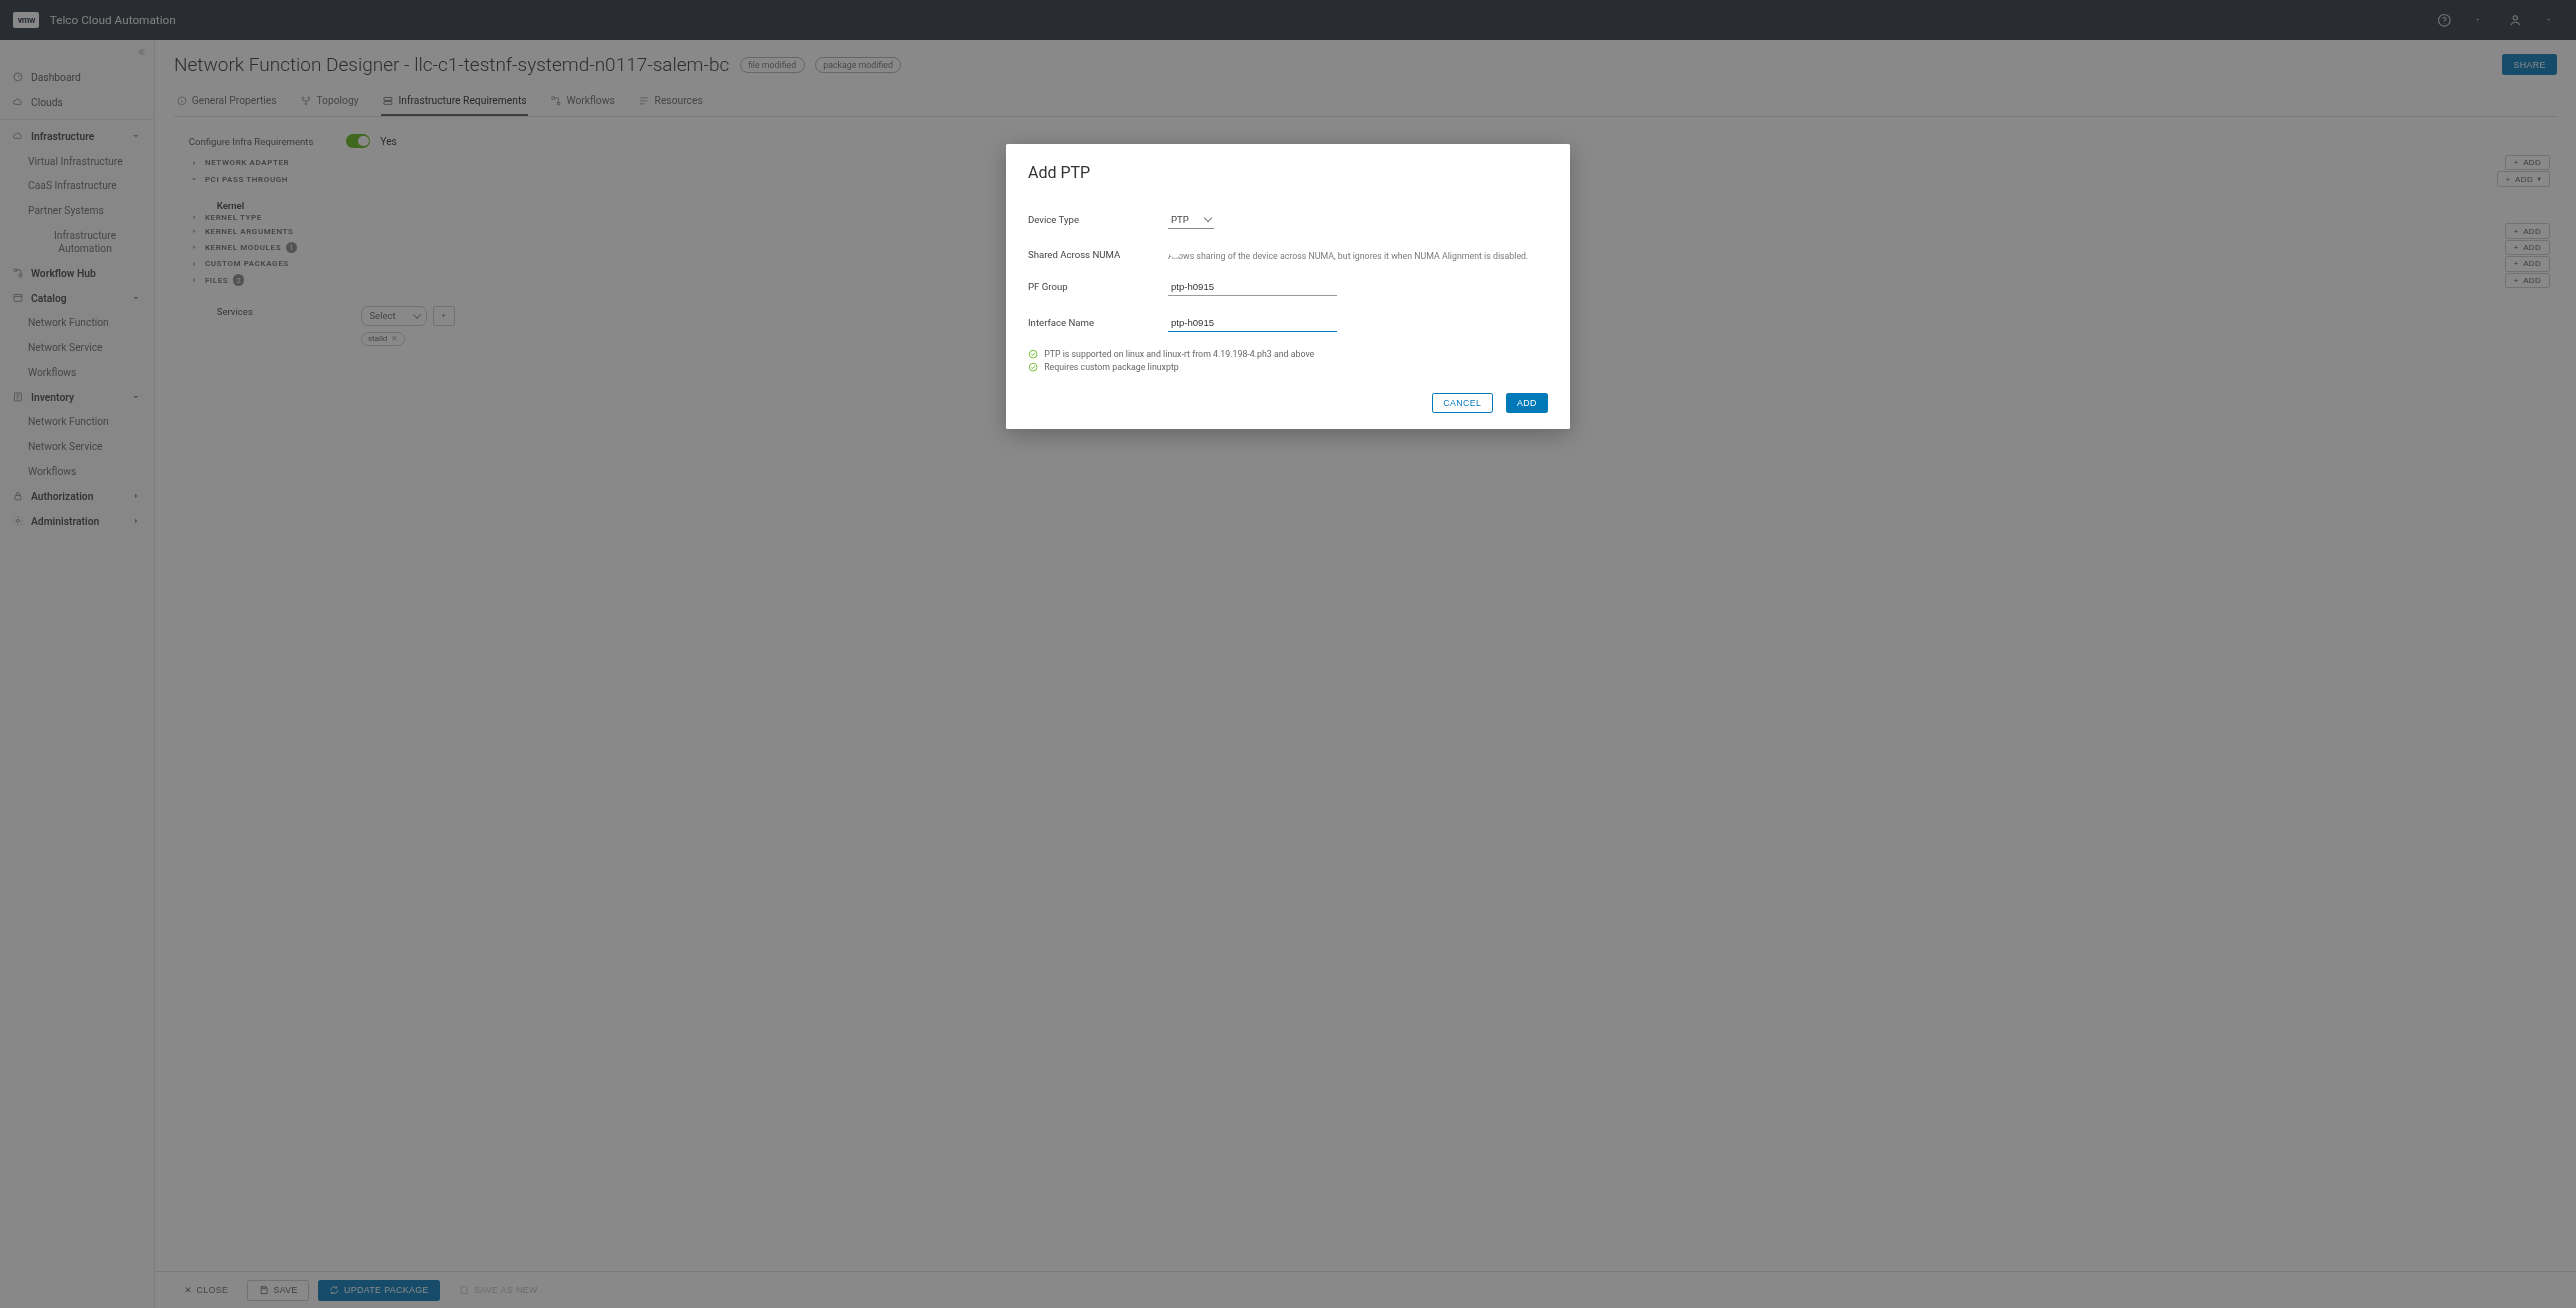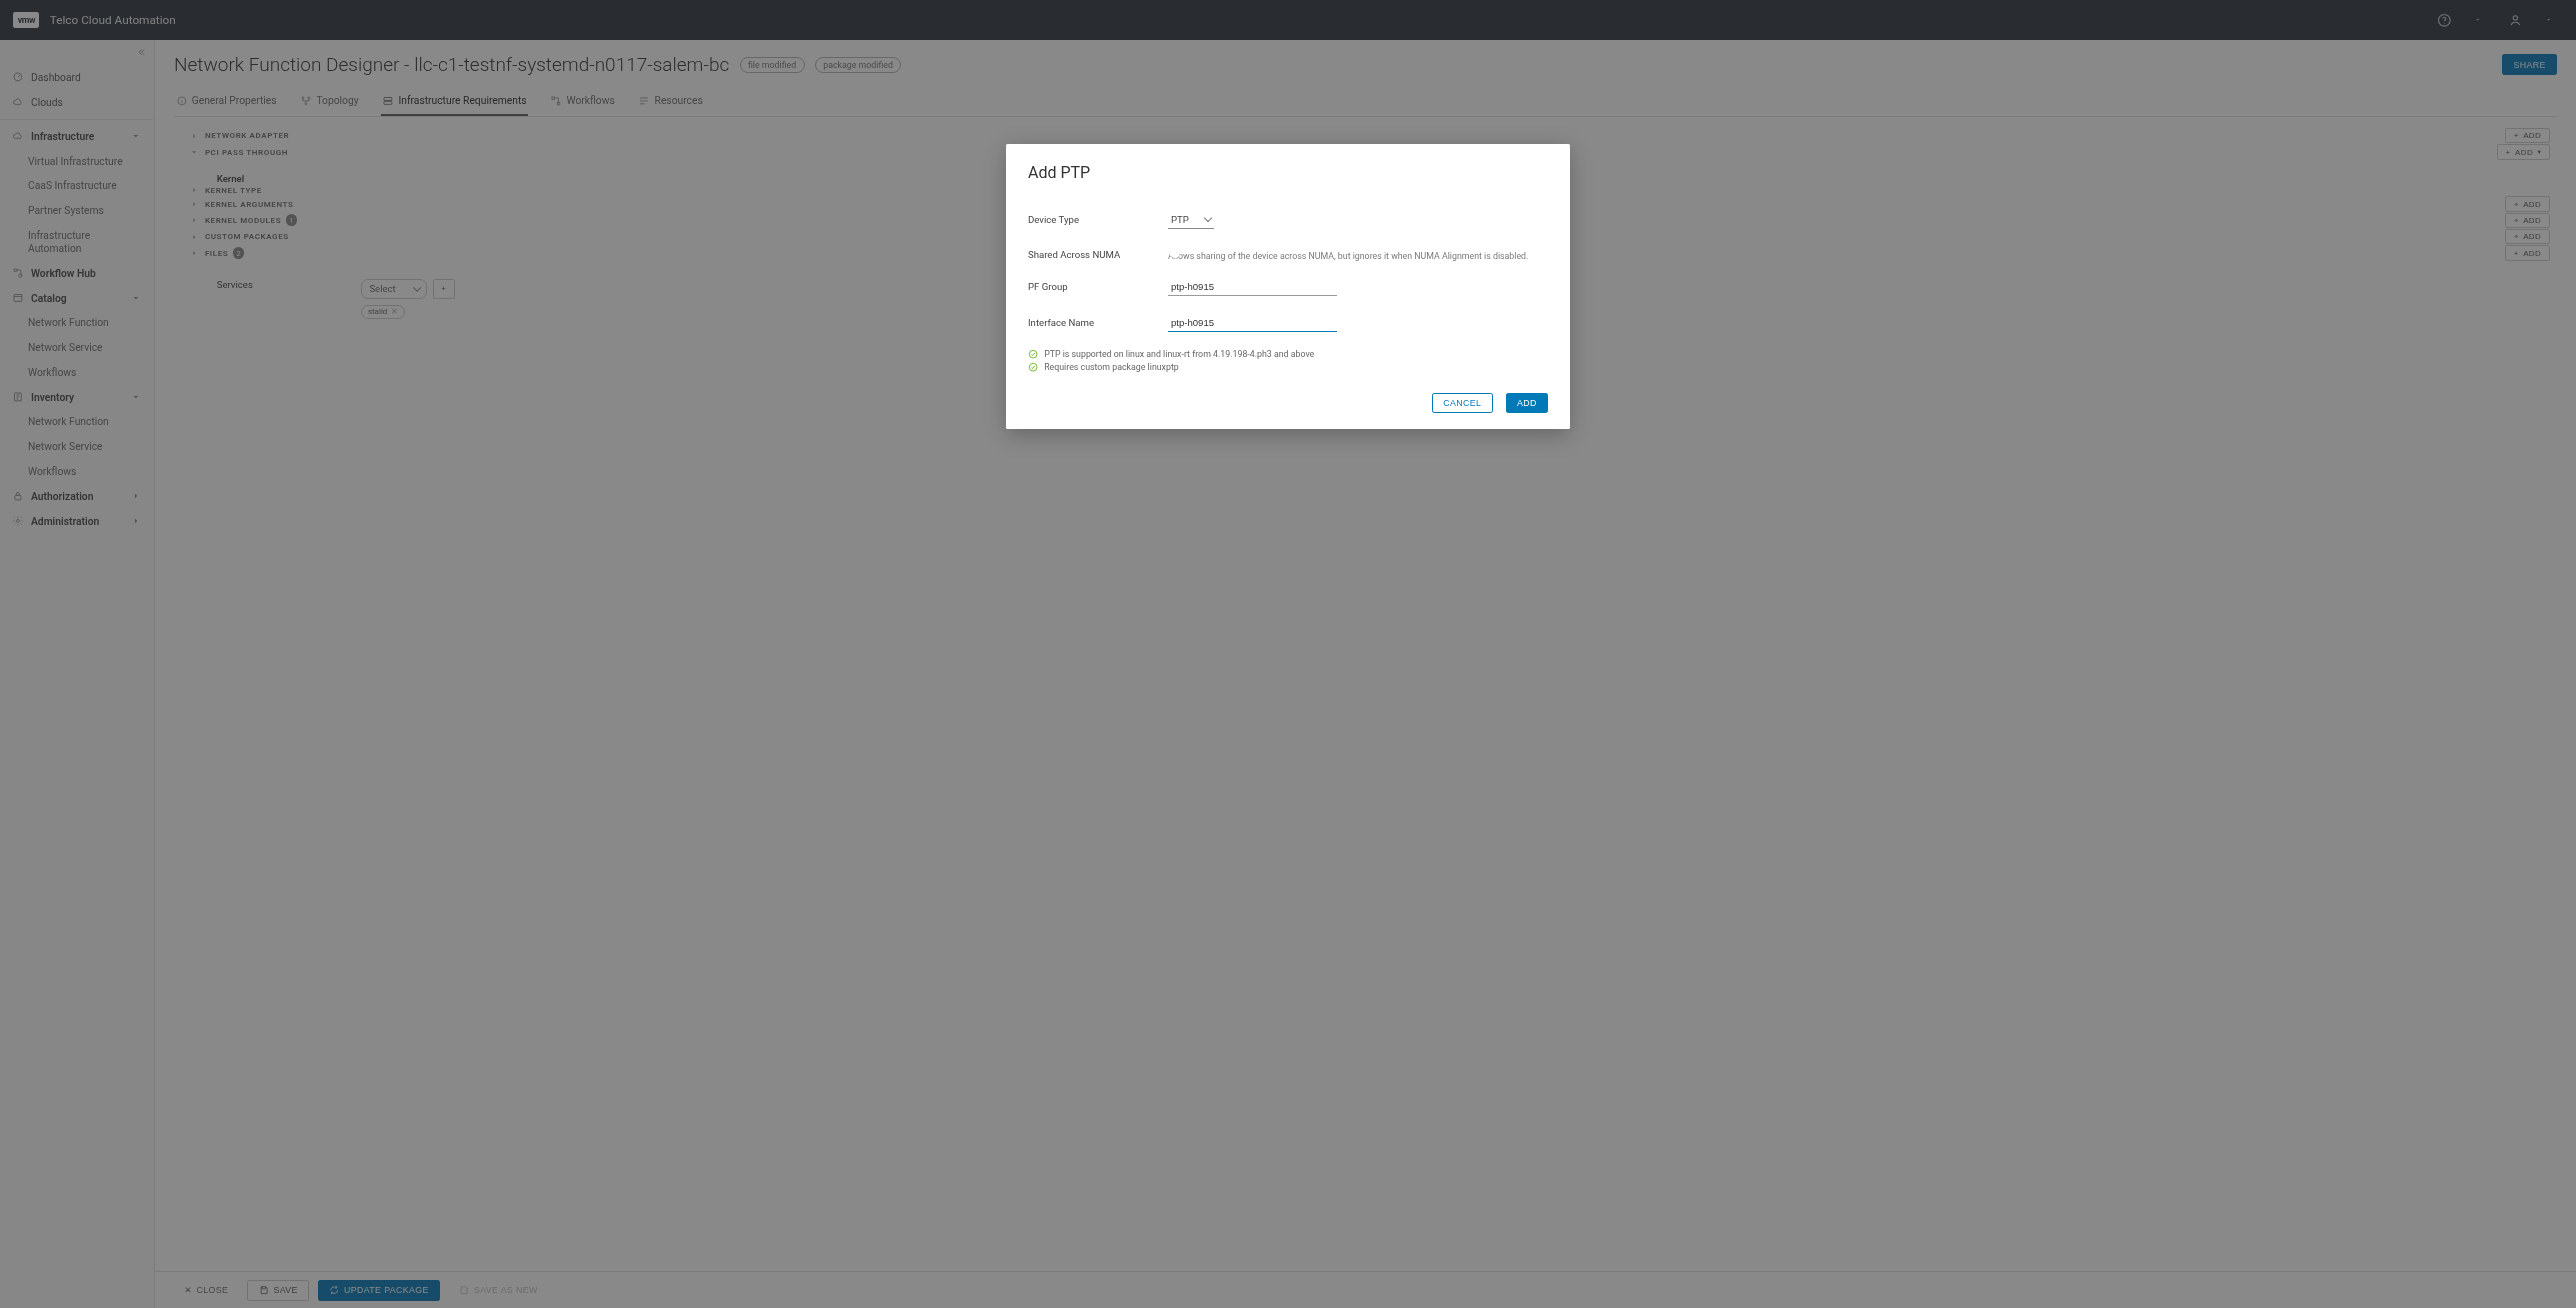--- a/index.html
+++ b/index.html
@@ -50,20 +50,21 @@
     position: relative;
   }
   .sidebar .collapse-btn {
     position: absolute; top: 7.4px; right: 7.4px; width:10.3px; height:10.3px; cursor:pointer; color:#888;
   }
   .nav-divider { height:0.7px; background:#e4e4e4; margin:4.4px 0; }
   .nav-item, .nav-parent {
     display:flex; align-items:center; gap:7.4px;
     padding: 5.9px 11.8px; cursor:pointer;
     color:#565656;
+    text-align:center;
   }
   .nav-item.child { padding-left: 28px; color:#6a6a6a; }
   .nav-parent { font-weight:600; color:#454545; justify-content:flex-start; }
   .nav-parent .chev { margin-left:auto; color:#888; }
   .nav-icon { width:11.8px; height:11.8px; flex:0 0 11.8px; display:flex; align-items:center; justify-content:center; color:#777; }
   .nav-icon svg { width:11.8px; height:11.8px; }
 
   
   .main {
     flex:1;
@@ -404,20 +405,25 @@
       <div class="tab">
         <span class="tab-icon icon-slot"><svg viewBox="0 0 24 24" fill="none" stroke="currentColor" stroke-width="1.6">
               <path d="M4 6h16M4 12h16M4 18h10"></path>
             </svg></span>
         <span>Resources</span>
       </div>
     </div>
 
     <div class="content">
 
+      <div class="row">
+        <span class="field-label">Configure Infra Requirements</span>
+        <span class="toggle on"></span>
+        <span>Yes</span>
+      </div>
 
       <div class="sect-row">
         <span class="sect-toggle icon-slot"><svg viewBox="0 0 24 24" fill="currentColor">
               <path d="M10 7l5 5-5 5z"></path>
             </svg></span>
         <span class="sect-title">NETWORK ADAPTER</span>
         <div class="sect-spacer"></div>
         <button class="btn small">
             <span>+</span>
             <span>ADD</span>

